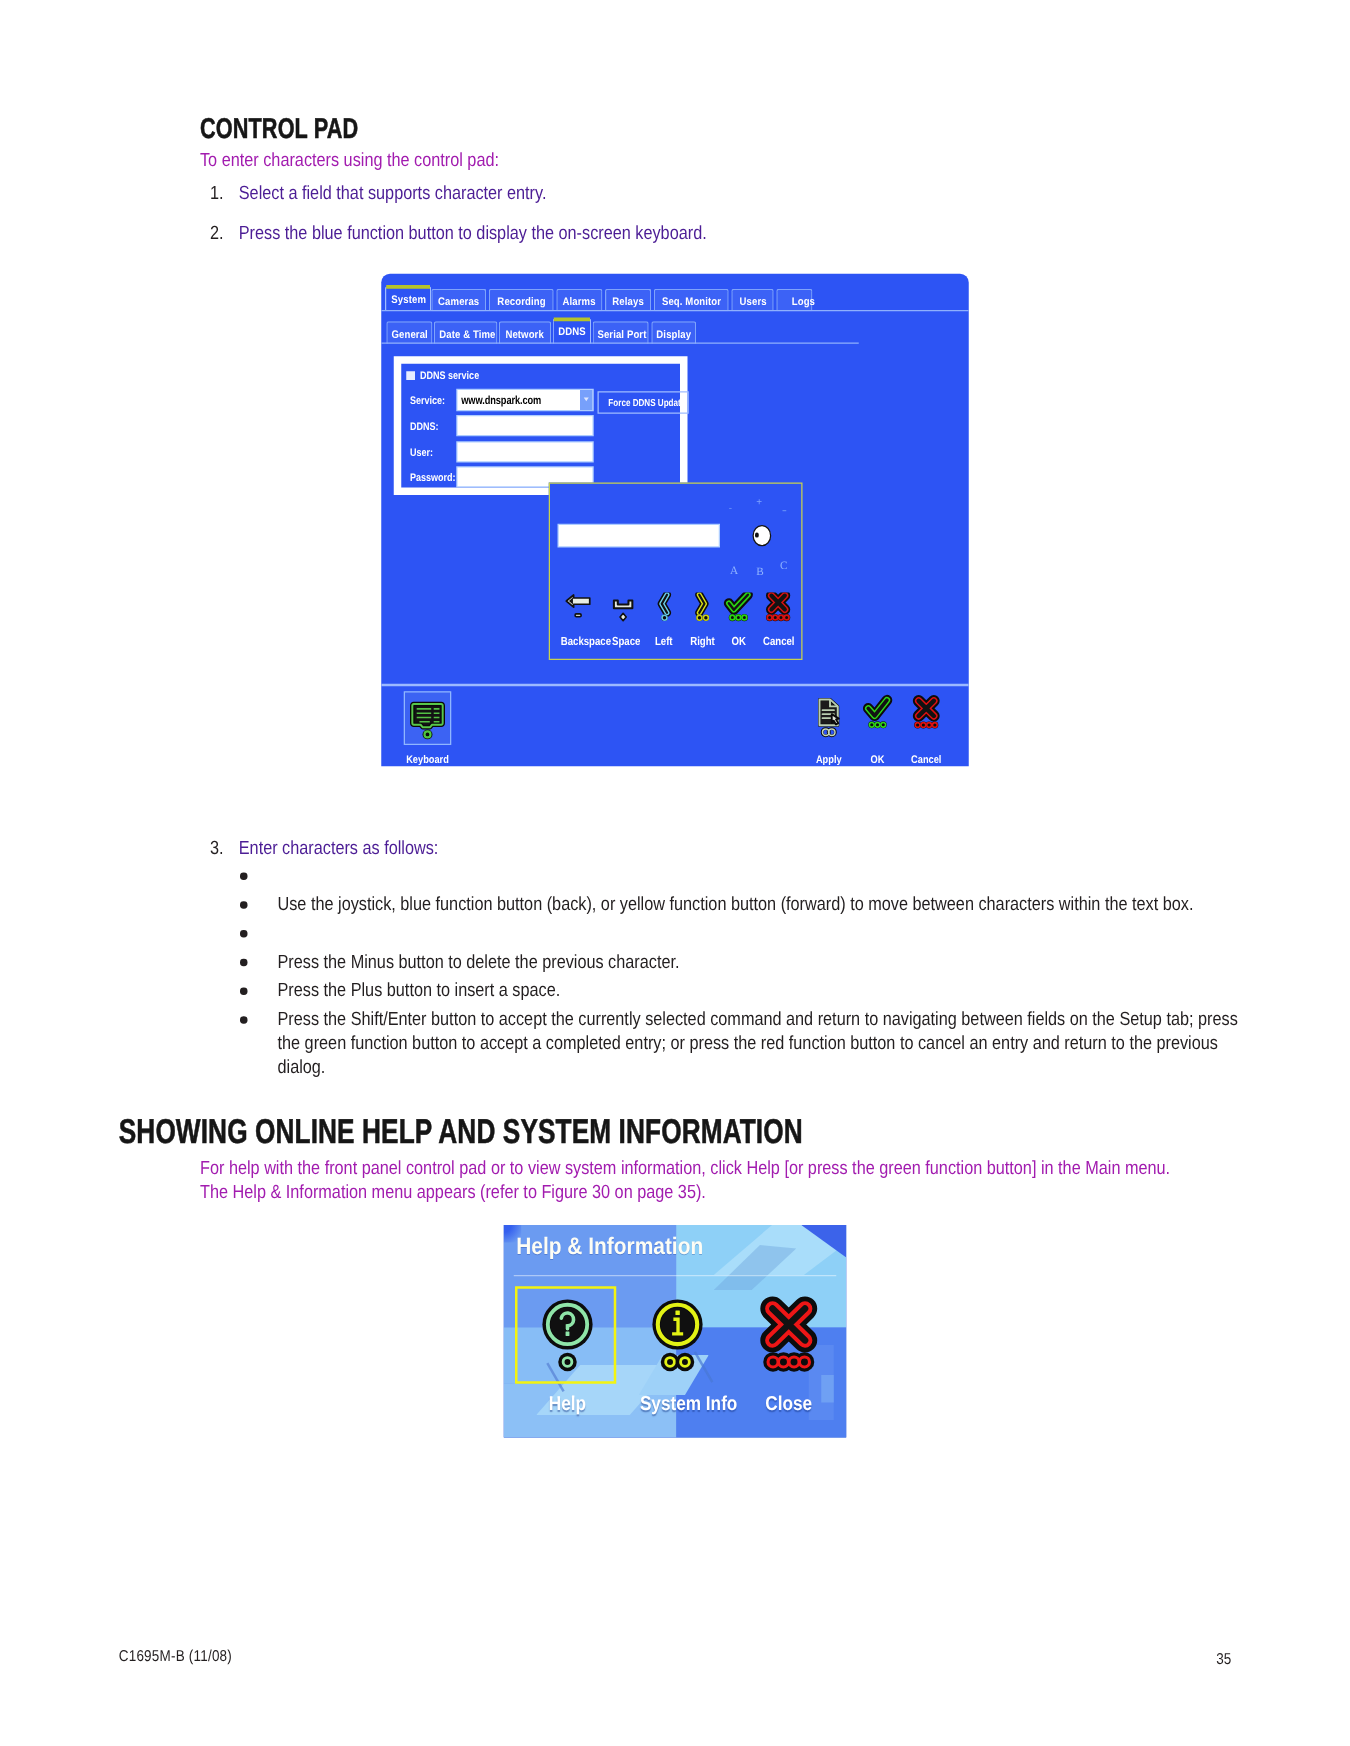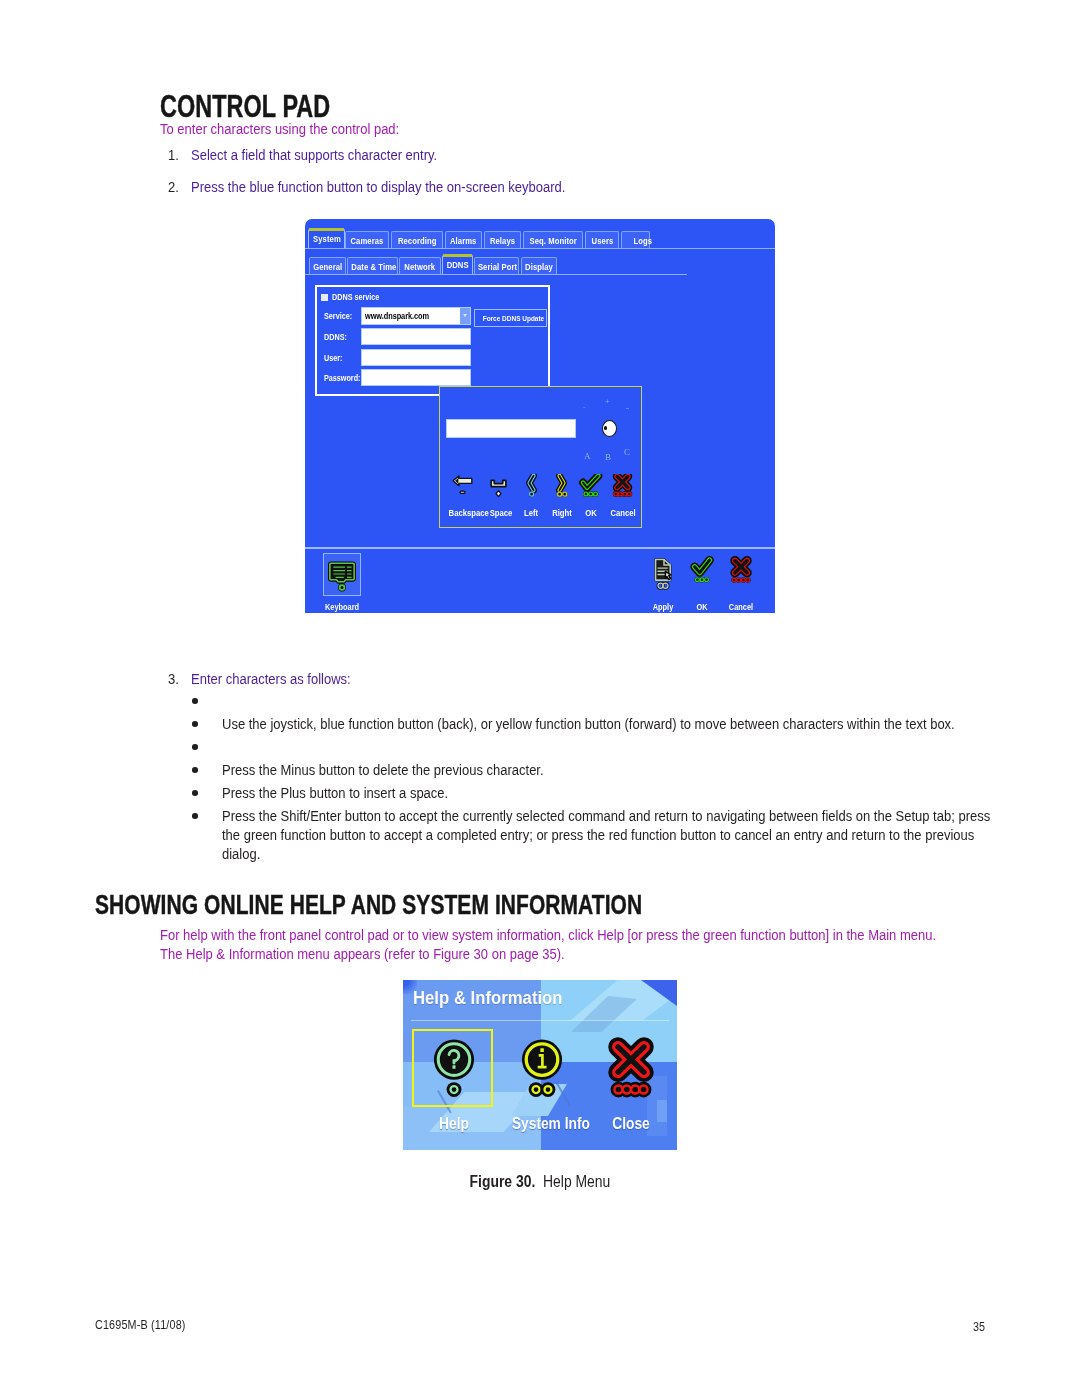--- a/index.html
+++ b/index.html
@@ -8,21 +8,21 @@
 
 
 .cond{display:inline-block;transform:scaleX(0.856);transform-origin:left center;white-space:nowrap;}
 #h-control .cond{transform:scaleX(0.755);}
 #h-showing .cond{transform:scaleX(0.763);}
 .condw{display:block;transform:scaleX(0.856);transform-origin:left top;}
 
 h1.section{position:absolute;margin:0;font-weight:bold;color:#161616;-webkit-text-stroke:0.45px #161616;}
 .body-txt{position:absolute;color:#a21caf;}
 
-#h-control{left:160px;top:89px;font-size:31px;letter-spacing:0.1px;}
+#h-control{left:160px;top:89px;font-size:23px;letter-spacing:0.1px;}
 #p-intro{left:160px;top:120px;font-size:15.2px;}
 .num-item{position:absolute;font-size:15.2px;color:#4c1d95;}
 .num{position:absolute;font-size:15.2px;color:#231f20;}
 
 .fig-cap{position:absolute;font-size:16px;color:#231f20;}
 .fig-cap .cond{transform-origin:center center;}
 .fig-cap b{font-weight:bold;}
 
 #h-showing{left:95px;top:889px;font-size:27.5px;letter-spacing:0.1px;}
 
@@ -46,21 +46,21 @@
 .f1-tabline{position:absolute;left:0;top:19px;height:1px;background:#8fb0fd;width:470px;}
 
 .f1-tabrow2{position:absolute;left:0;top:36px;height:19px;width:470px;}
 .f1-tab2{position:absolute;top:2px;height:18px;border:1px solid #7fa4fb;border-bottom:none;
   background:#3c62f6;color:#fff;font-size:8.8px;font-weight:bold;line-height:18px;text-align:center;
   border-radius:2px 2px 0 0;letter-spacing:.1px;}
 .f1-tab2-a{background:#2d54f4;border-color:#9fbcff;top:0;height:20px;line-height:19px;}
 .f1-tab2-a:before{content:"";position:absolute;left:0;top:-2px;right:0;height:2.5px;background:#b6c32a;}
 .f1-tabline2{position:absolute;left:0;top:19px;height:1px;background:#8fb0fd;width:382px;}
 
-.f1-panel{position:absolute;left:10px;top:66px;width:235px;height:111px;border:2px solid #ffffff;}
+.f1-panel{position:absolute;left:10px;top:66px;width:235px;height:111px;border:6px solid #ffffff;}
 .f1-chk{position:absolute;left:4px;top:3px;height:11px;line-height:10px;}
 .f1-chkbox{display:inline-block;width:7px;height:7px;background:#e6ecff;vertical-align:-1px;margin-right:4px;}
 .f1-chklbl{color:#fff;font-size:8.8px;font-weight:bold;}
 .f1-lbl{position:absolute;left:7px;color:#fff;font-size:8.8px;font-weight:bold;}
 .f1-lbl .f1t,.f1-chk .f1t{transform-origin:left center;transform:scaleX(0.82);}
 .f1-select{position:absolute;left:45px;top:21px;width:108px;height:16px;background:#fff;box-shadow:0 0 0 1px #aecdff;}
 .f1-selval{position:absolute;left:3px;top:2px;color:#000;font-size:9.4px;font-weight:bold;transform:scaleX(0.79);transform-origin:left top;letter-spacing:-0.1px;}
 .f1-selarrow{position:absolute;right:0;top:0;width:10px;height:16px;background:#77a0fb;}
 .f1-selarrow:after{content:"";position:absolute;left:2.5px;top:6px;border-left:2.5px solid transparent;border-right:2.5px solid transparent;border-top:3.5px solid #dde6ff;}
 .f1-btn{position:absolute;left:157px;top:22px;width:73px;height:18px;border:1px solid #9fbcff;
@@ -163,21 +163,20 @@
   <div class="bullet" id="bullet6" style="left:222px;top:806px;width:900px;line-height:19.2px;">
       <span class="condw">Press the Shift/Enter button to accept the currently selected command and return to navigating between fields on the Setup tab; press the green function button to accept a completed entry; or press the red function button to cancel an entry and return to the previous dialog.</span>
     </div>
 
   <h1 class="section" id="h-showing"><span class="cond">SHOWING ONLINE HELP AND SYSTEM INFORMATION</span></h1>
 
   <div class="body-txt" id="p-help" style="left:160px;top:925px;width:920px;font-size:15.2px;line-height:19.2px;">
       <span class="condw">For help with the front panel control pad or to view system information, click Help [or press the green function button] in the Main menu. The Help &amp; Information menu appears (refer to Figure 30 on page 35).</span>
     </div>
 
-  <div class="fig-cap" style="left:70px;top:1173px;width:940px;text-align:center;"><span class="cond" style="transform:scaleX(0.87);"><b>Figure 30.</b>&nbsp;&nbsp;<span>Help Menu</span></span></div>
 
   <div id="footer-left"><span class="cond">C1695M-B  (11/08)</span></div>
   <div id="footer-right"><span class="cond" style="transform-origin:right center;">35</span></div>
 
   <div id="fig1">
     <div class="f1-tabrow">
       <div class="f1-tab f1-tab-a" style="left:3px;width:37px;"><span class="f1t">System</span></div>
       <div class="f1-tab" style="left:40px;width:44px;"><span class="f1t">Cameras</span></div>
       <div class="f1-tab" style="left:86px;width:52px;"><span class="f1t">Recording</span></div>
       <div class="f1-tab" style="left:140px;width:37px;"><span class="f1t">Alarms</span></div>

